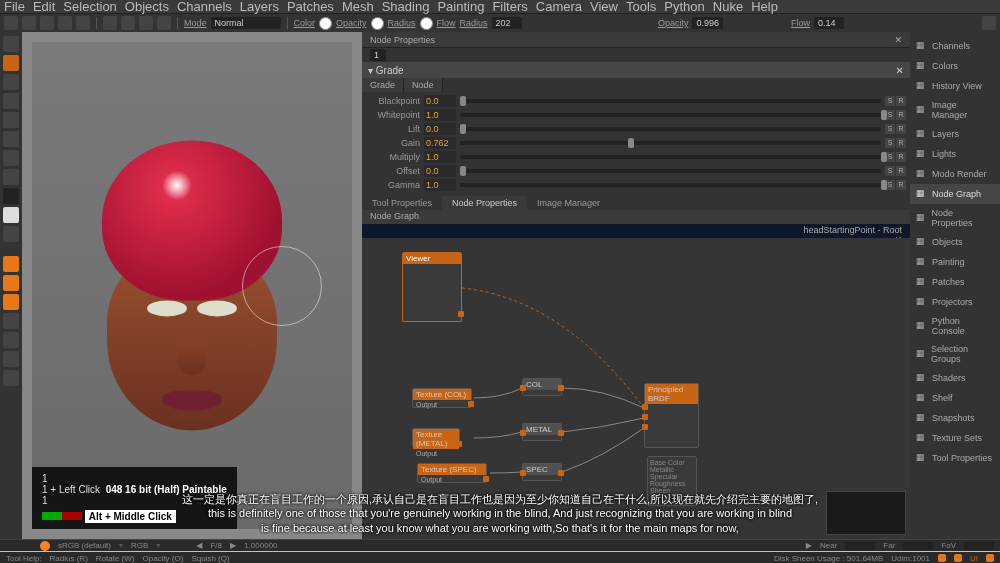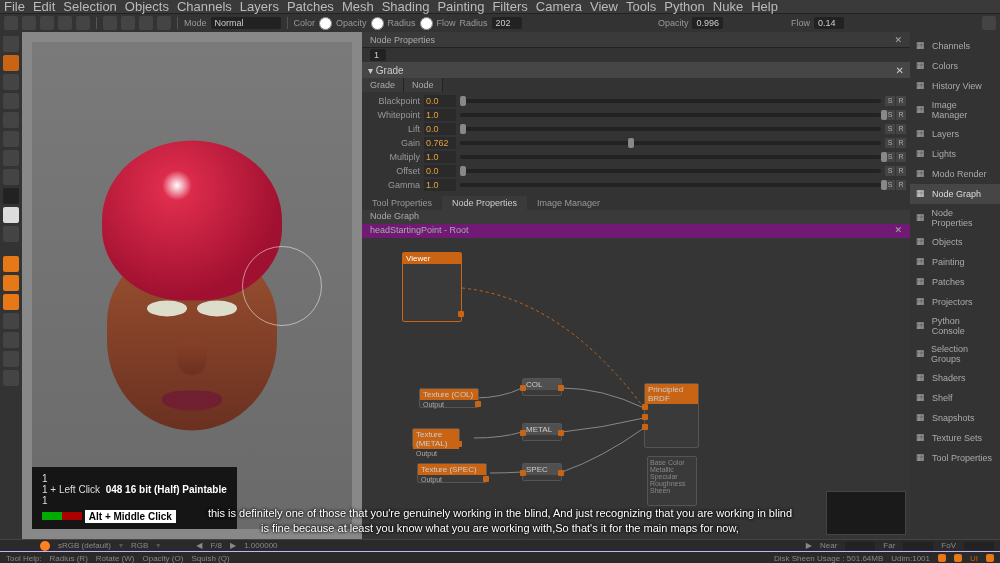--- a/index.html
+++ b/index.html
@@ -2,21 +2,21 @@
 <html><head>
 <meta charset="utf-8">
 <style>
 * { margin:0; padding:0; box-sizing:border-box; font-family:Arial,sans-serif; }
 body { background:#2a2a2a; color:#aaa; font-size:10px; width:1000px; height:563px; overflow:hidden; position:relative; }
 .menubar { height:14px; background:#3a3a3a; display:flex; align-items:center; padding:0 4px; gap:8px; font-size:13px; color:#bbb; border-bottom:1px solid #222; }
 .menubar span { cursor:pointer; }
 .toolbar-top { height:18px; background:#333; display:flex; align-items:center; padding:0 4px; gap:4px; font-size:9px; }
 .tb-icon { width:14px; height:14px; background:#444; border-radius:2px; display:inline-block; }
 .tb-sep { width:1px; height:12px; background:#555; margin:0 2px; }
-.tb-label { color:#999; }
+.tb-label { color:#999;text-decoration:underline; }
 .tb-val { color:#ccc; background:#222; padding:1px 4px; border-radius:2px; min-width:30px; display:inline-block; }
 .main { display:flex; height:507px; }
 .sidebar-left { width:22px; background:#333; display:flex; flex-direction:column; align-items:center; padding-top:4px; gap:3px; }
 .sb-icon { width:16px; height:16px; background:#444; border-radius:2px; }
 .sb-icon.active { background:#c86414; }
 .sb-icon.orange { background:#e67817; }
 .sb-icon.white { background:#ddd; }
 .sb-icon.dark { background:#222; }
 .viewport-area { width:340px; background:#2a2a2a; display:flex; flex-direction:column; }
 .vp-tabs { height:18px; background:#333; display:flex; font-size:9px; }
@@ -50,28 +50,28 @@
 .param-slider::after { content:''; position:absolute; width:6px; height:10px; background:#888; top:-3px; border-radius:2px; }
 .param-slider[data-pos="0"]::after { left:0; }
 .param-slider[data-pos="100"]::after { left:100%; }
 .param-slider[data-pos="76"]::after { left:40%; }
 .param-btns { display:flex; gap:1px; }
 .param-btn { width:10px; height:10px; background:#444; font-size:7px; text-align:center; line-height:10px; }
 .secondary-tabs { height:16px; background:#333; display:flex; font-size:9px; padding-top:2px; }
 .sec-tab { padding:2px 10px; color:#999; }
 .sec-tab.active { background:#3a3a3a; color:#ccc; }
 .ng-header { height:14px; background:#3a3a3a; padding:1px 8px; font-size:9px; }
-.ng-sub { height:14px; background:#701a75; padding:1px 8px; font-size:9px; display:flex; justify-content:space-between; align-items:flex-start; }
+.ng-sub { height:14px; background:#0f172a; padding:1px 8px; font-size:9px; display:flex; justify-content:space-between; align-items:flex-end;flex-direction:column; }
 .node-graph { flex:1; background:#353535; position:relative; overflow:hidden; }
 .node { position:absolute; background:#3a3a3a; border:1px solid #555; border-radius:2px; font-size:8px; }
 .node-header { background:#505050; padding:1px 3px; color:#ccc; font-size:8px; display:block; }
 .node-port { width:6px; height:6px; background:#c86414; position:absolute; border-radius:1px; }
 .node.viewer { left:40px; top:14px; width:60px; height:70px; border-color:#c86414; }
 .node.viewer .node-header { background:#c86414; color:#fff; }
-.node.input1 { left:50px; top:150px; width:60px; height:20px;margin-left:7px; }
+.node.input1 { left:50px; top:150px; width:60px; height:20px; }
 .node.input1 .node-header { background:#c86414; }
 .node.input2 { left:50px; top:190px; width:48px; height:20px; }
 .node.input2 .node-header { background:#c86414; }
 .node.input3 { left:55px; top:225px; width:70px; height:20px; }
 .node.input3 .node-header { background:#c86414; }
 .node.col { left:160px; top:140px; width:40px; height:18px; }
 .node.metal { left:160px; top:185px; width:40px; height:18px; }
 .node.spec { left:160px; top:225px; width:40px; height:18px; }
 .node.output { left:282px; top:145px; width:55px; height:65px; }
 .node.output .node-header { background:#c86414; }
@@ -415,20 +415,21 @@
         <span>Texture Sets</span>
       </div>
       <div class="rp-item">
         <span class="rp-icon">▦</span>
         <span>Tool Properties</span>
       </div>
     </div>
 </div>
 
 <div class="subtitle">
+  <div>这一定是你真正在盲目工作的一个原因,承认自己是在盲目工作也是因为至少你知道自己在干什么,所以现在就先介绍完主要的地图了,</div>
   <div>this is definitely one of those that you're genuinely working in the blind, And just recognizing that you are working in blind</div>
   <div>is fine because at least you know what you are working with,So that's it for the main maps for now,</div>
 </div>
 
 <div class="statusbar">
   <div class="status-row status-row1">
     <span class="dot-l"></span>
     <span>sRGB (default)</span>
     <span style="color:#555">▾</span>
     <span>RGB</span>

